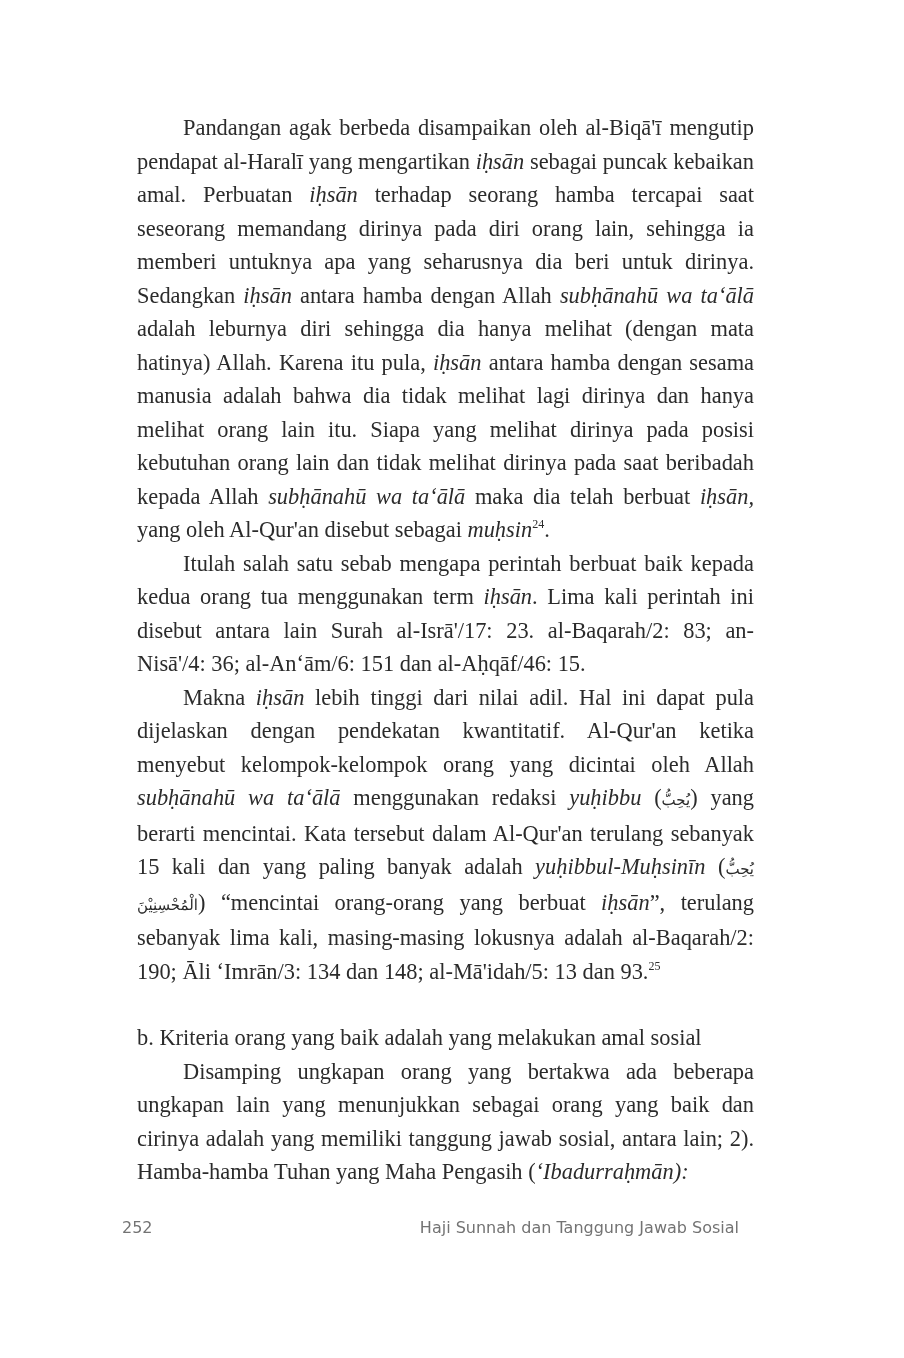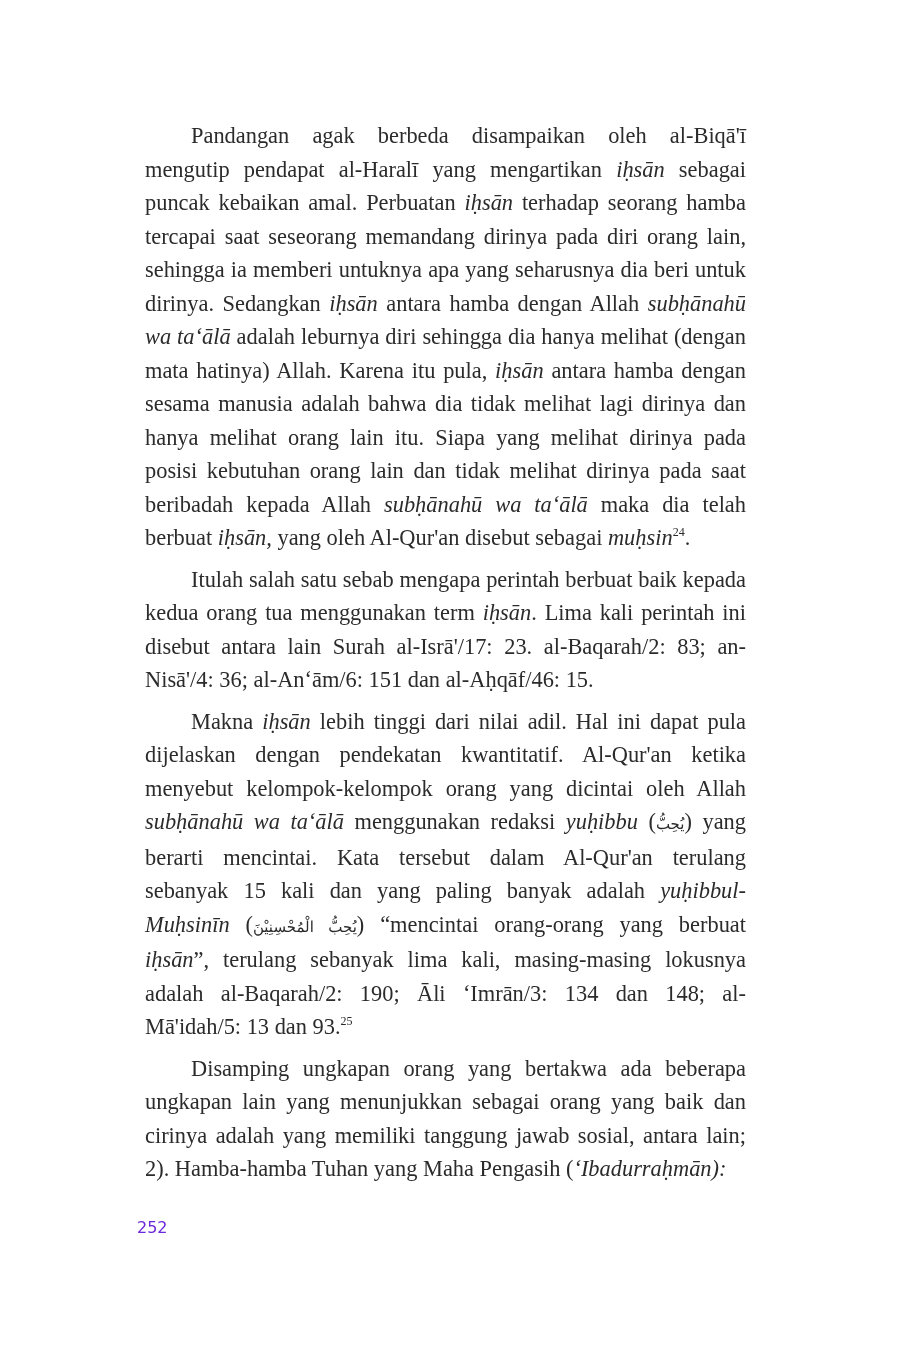--- a/index.html
+++ b/index.html
@@ -2,36 +2,38 @@
 <html><head>
 <meta charset="utf-8">
 <style>
   html, body { margin: 0; padding: 0; background: #ffffff; }
   body { width: 904px; height: 1358px; position: relative; overflow: hidden; }
   .page {
     position: absolute; left: 137px; top: 111px; width: 617px;
     font-family: "Liberation Serif", "DejaVu Serif", serif;
     font-size: 22.4px; line-height: 33.5px; color: #2b2b2b;
   }
-  .para { margin: 8px; text-align: justify; text-indent: 46px; hyphens: manual; }
+  .para { margin: 0; text-align: justify; text-indent: 46px; hyphens: manual; }
   .para .it { font-style: italic; }
   .para sup { font-size: 12px; line-height: 0; vertical-align: 9px; }
   .arabic { font-family: Liberation Sans, sans-serif; font-size: 15px; }
   .heading { margin: 33px 0 0 0; text-indent: 0; text-align: left; }
   .footer {
-    position: absolute; left: 137px; top: 1218px; width: 617px;
+    position: absolute; left: 122px; top: 1218px; width: 617px;
     font-family: "DejaVu Sans", "Liberation Sans", sans-serif;
-    font-size: 16px; color: #6d28d9; display: flex; justify-content: space-between;
+    font-size: 16px; color: #737373; display: flex; justify-content: space-between;
   }
 </style>
 </head>
 <body>
 
 <div class="page">
   <p class="para"><span>Pandangan agak berbeda disampaikan oleh al-Biqā'ī mengutip pendapat al-Haralī yang mengartikan </span><span class="it">iḥsān</span><span> sebagai puncak kebaikan amal. Perbuatan </span><span class="it">iḥsān</span><span> terhadap seorang hamba tercapai saat seseorang memandang dirinya pada diri orang lain, sehingga ia memberi untuknya apa yang seharusnya dia beri untuk dirinya. Sedangkan </span><span class="it">iḥsān</span><span> antara hamba dengan Allah </span><span class="it">subḥānahū wa ta‘ālā</span><span> adalah leburnya diri sehingga dia hanya melihat (dengan mata hatinya) Allah. Karena itu pula, </span><span class="it">iḥsān</span><span> antara hamba dengan sesama manusia adalah bahwa dia tidak melihat lagi dirinya dan hanya melihat orang lain itu. Siapa yang melihat dirinya pada posisi kebutuhan orang lain dan tidak melihat dirinya pada saat beribadah kepada Allah </span><span class="it">subḥānahū wa ta‘ālā</span><span> maka dia telah berbuat </span><span class="it">iḥsān,</span><span> yang oleh Al-Qur'an disebut sebagai </span><span class="it">muḥsin</span><sup>24</sup><span>.</span></p>
   <p class="para"><span>Itulah salah satu sebab mengapa perintah berbuat baik ke­pada kedua orang tua menggunakan term </span><span class="it">iḥsān</span><span>. Lima kali pe­rintah ini disebut antara lain Surah al-Isrā'/17: 23.  al-Baqarah/2: 83; an-Nisā'/4: 36; al-An‘ām/6: 151 dan al-Aḥqāf/46: 15.</span></p>
   <p class="para"><span>Makna </span><span class="it">iḥsān</span><span> lebih tinggi dari nilai adil. Hal ini dapat pula dijelaskan dengan pendekatan kwantitatif. Al-Qur'an ketika menyebut kelompok-kelompok orang yang dicintai oleh Allah </span><span class="it">subḥānahū wa ta‘ālā</span><span> menggunakan redaksi </span><span class="it">yuḥibbu</span><span> (</span><span class="arabic" dir="rtl">يُحِبُّ</span><span>) yang berarti mencintai. Kata tersebut dalam Al-Qur'an terulang sebanyak 15 kali dan yang paling banyak adalah </span><span class="it">yuḥibbul-Muḥsinīn</span><span> (</span><span class="arabic" dir="rtl">يُحِبُّ الْمُحْسِنِيْنَ</span><span>) “mencintai orang-orang yang berbuat </span><span class="it">iḥsān</span><span>”, terulang sebanyak lima kali, masing-masing lokusnya adalah al-Baqarah/2: 190; Āli ‘Imrān/3: 134 dan 148; al-Mā'idah/5: 13 dan 93.</span><sup>25</sup></p>
+  <p class="para heading">b. Kriteria orang yang baik adalah yang melakukan amal sosial</p>
   <p class="para"><span>Disamping ungkapan orang yang bertakwa ada beberapa ungkapan lain yang menunjukkan sebagai orang yang baik dan cirinya adalah yang memiliki tanggung jawab sosial, antara lain; 2). Hamba-hamba Tuhan yang Maha Pengasih (</span><span class="it">‘Ibadurraḥmān):</span></p>
 </div>
 
 <div class="footer">
   <span>252</span>
+  <span>Haji Sunnah dan Tanggung Jawab Sosial</span>
 </div>
 
 </body></html>

